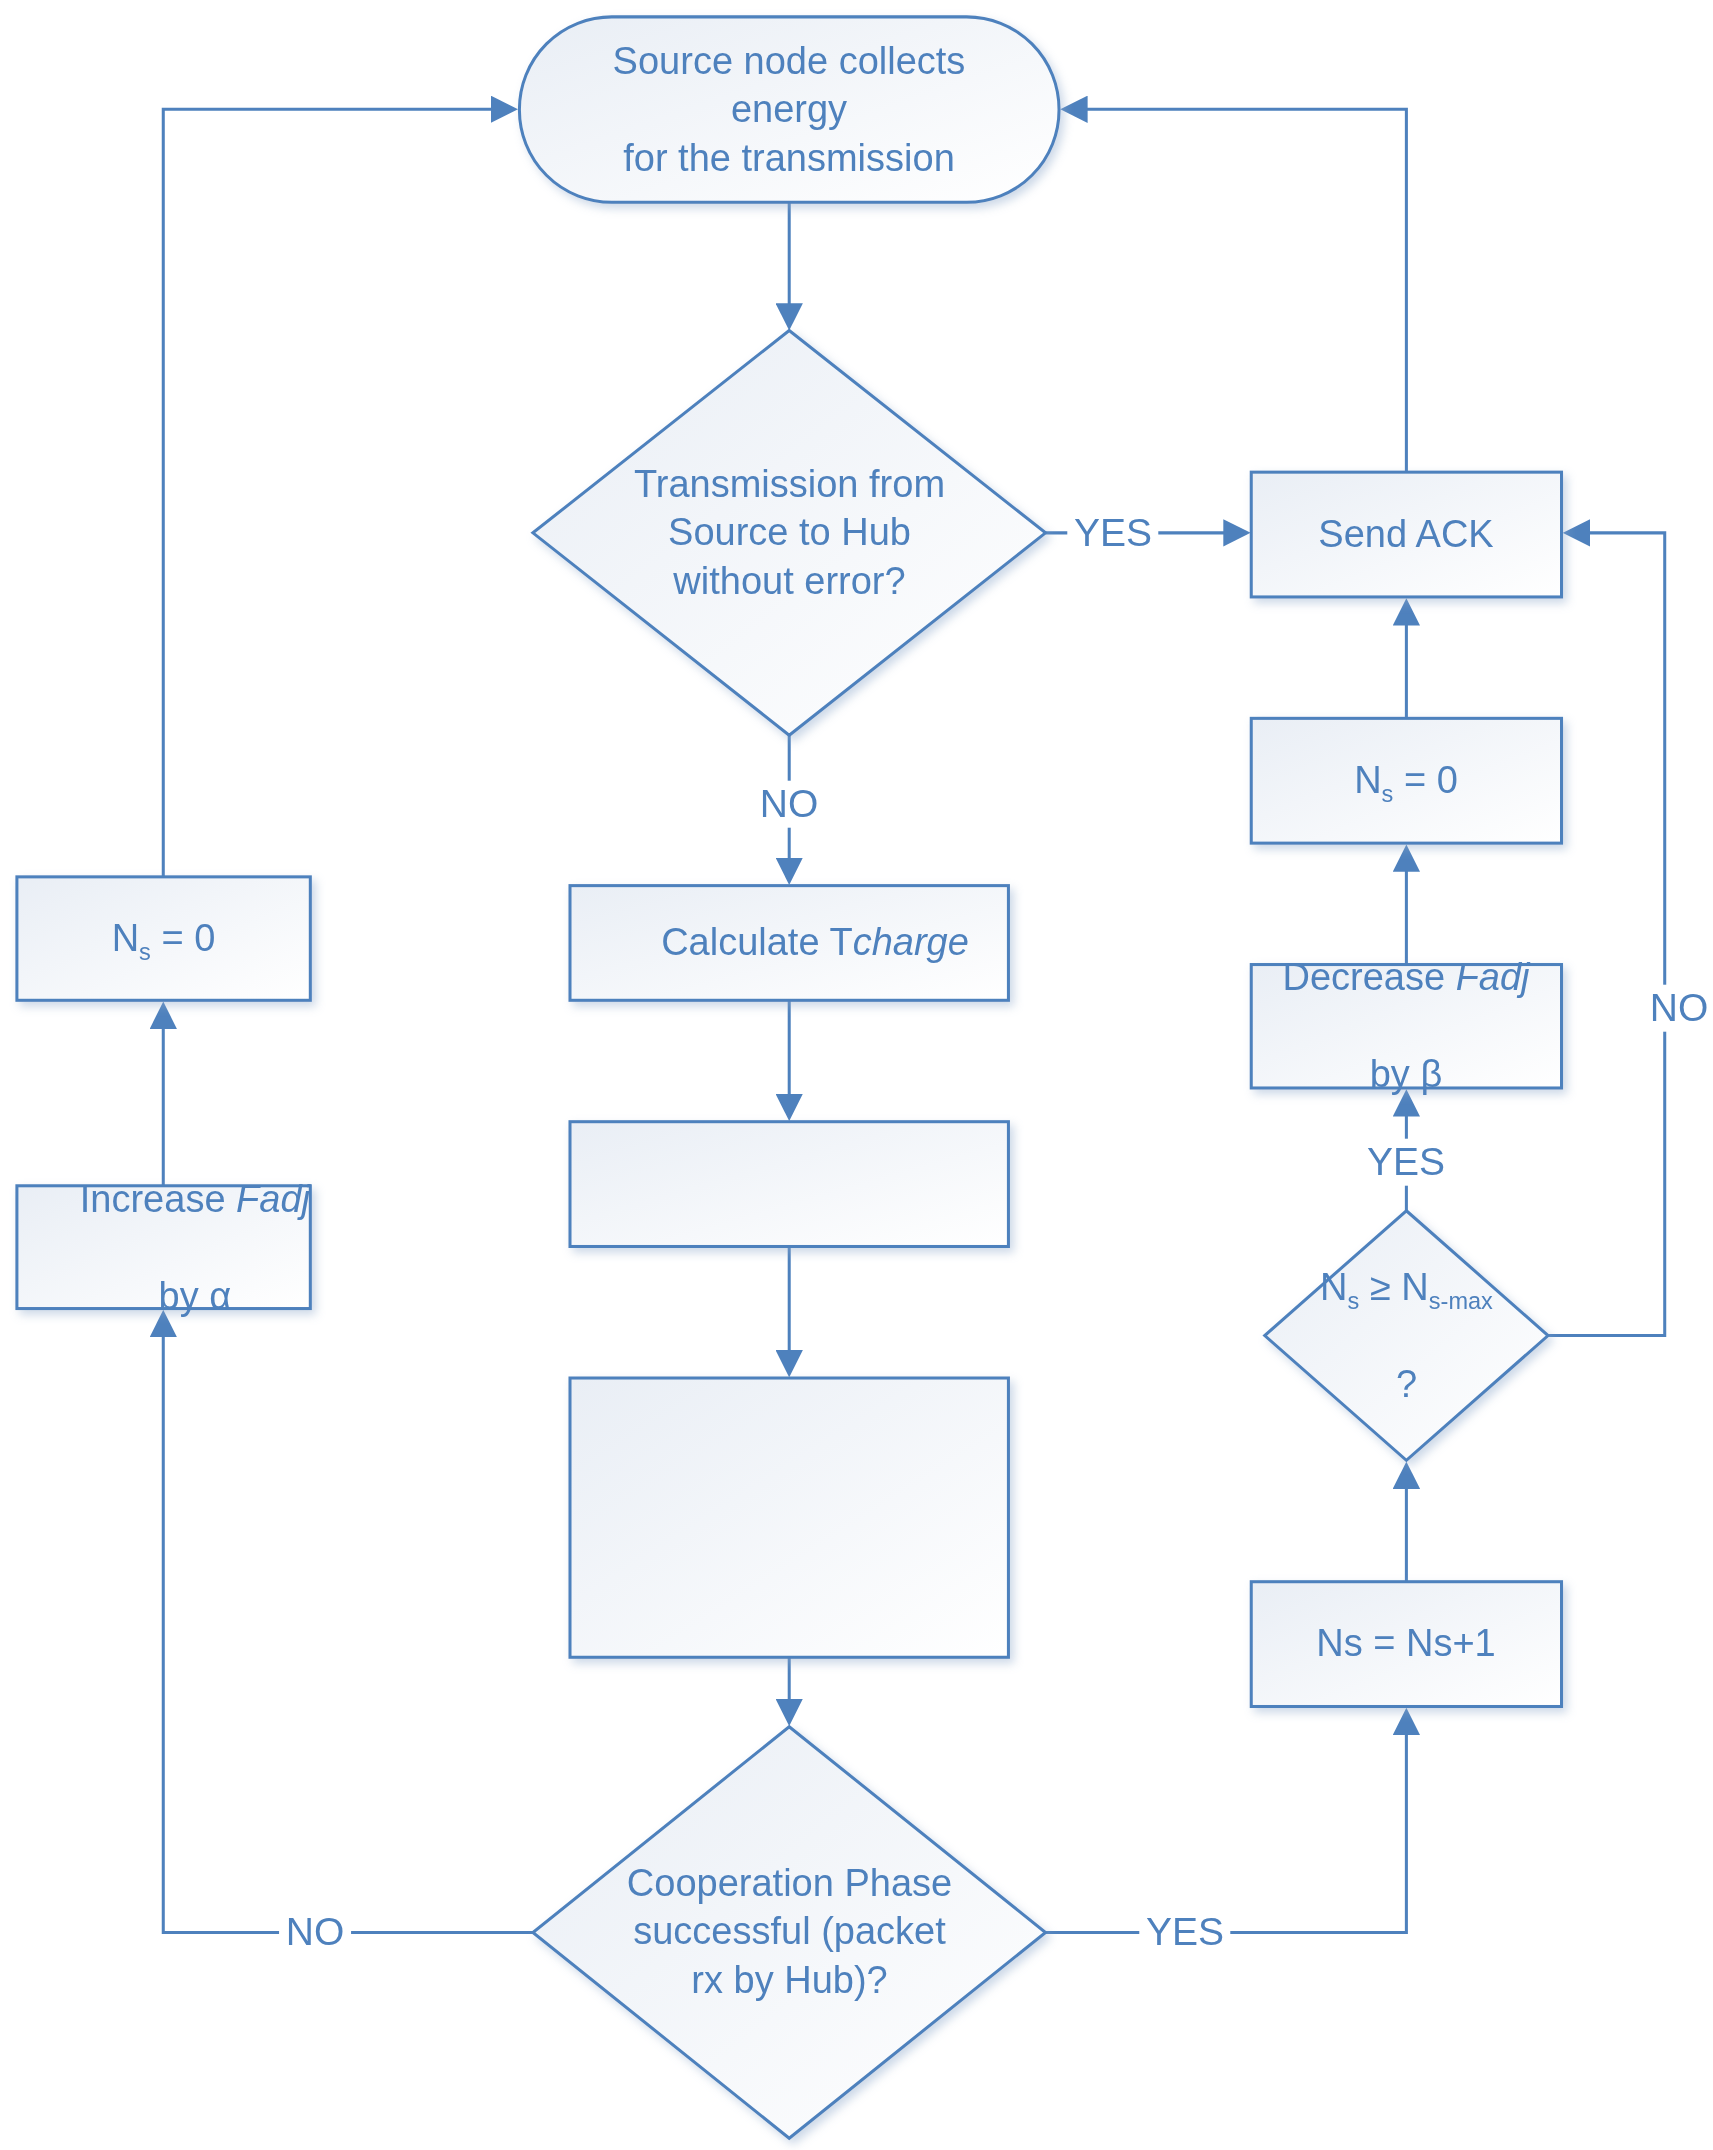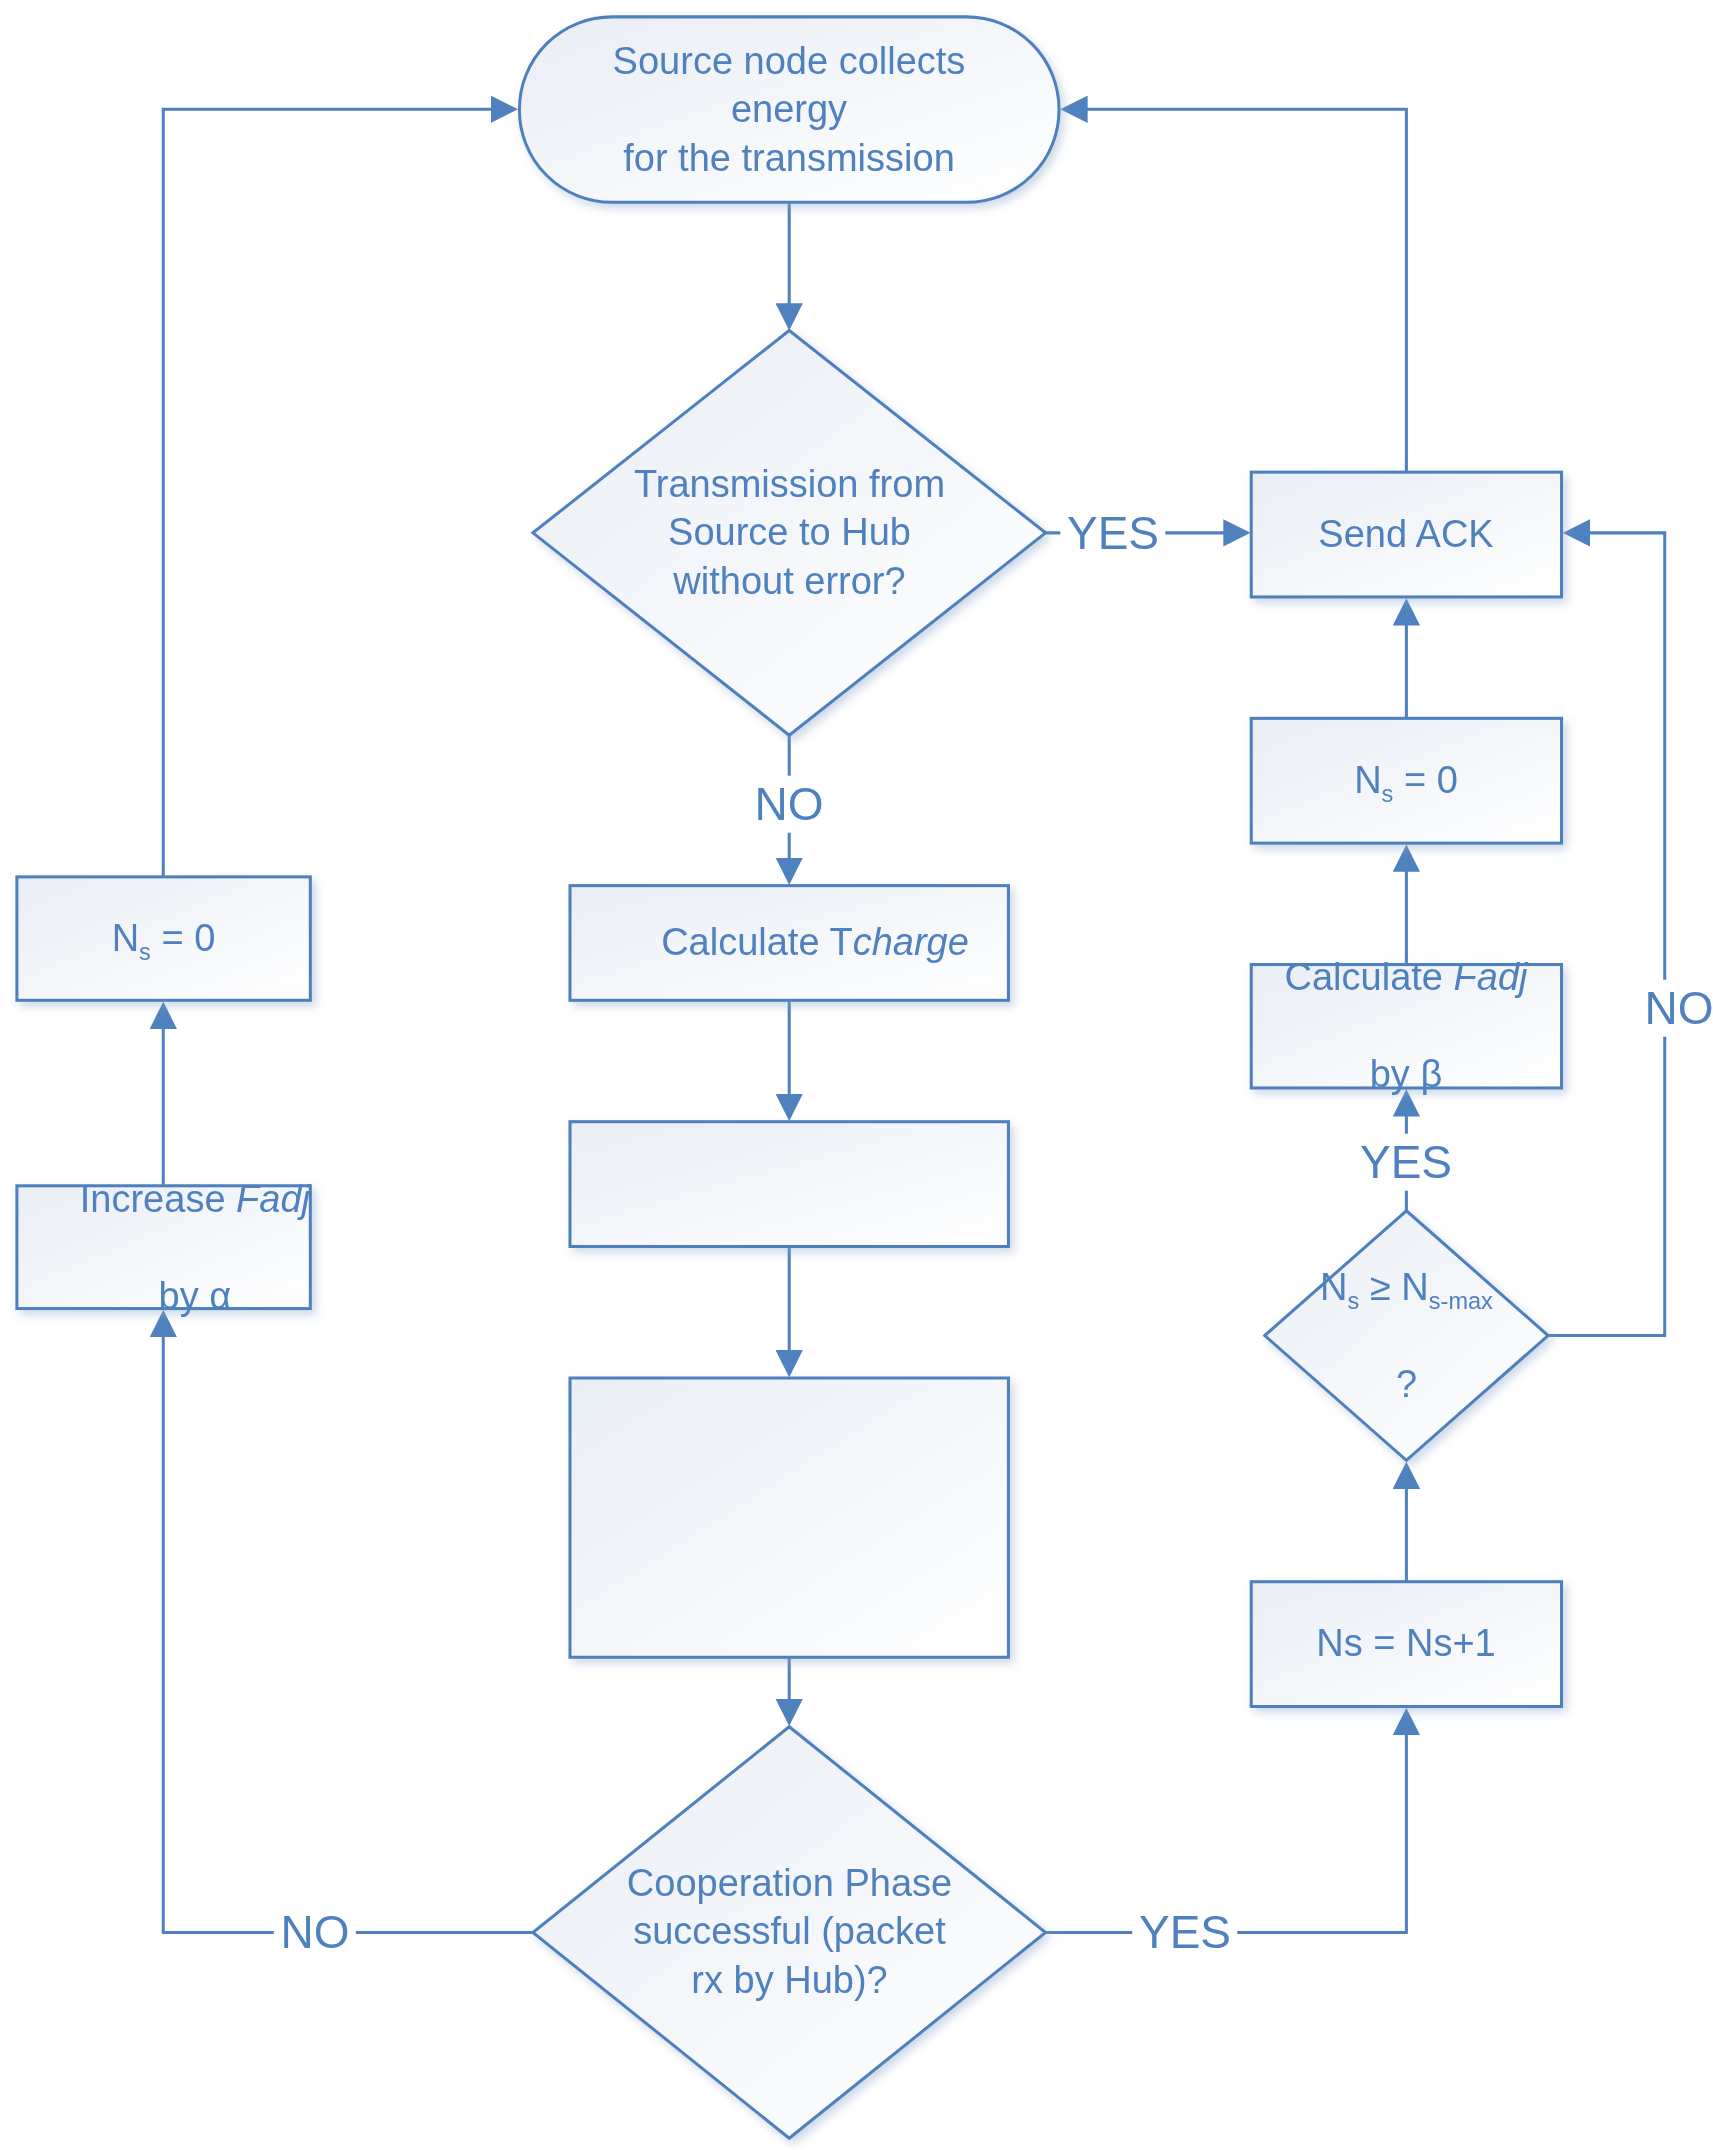--- a/index.html
+++ b/index.html
@@ -35,21 +35,21 @@
     pointer-events:none;
   }
   .node-label .stack{display:block;}
   .node-label .line{display:block;}
   .node-label i{font-style:italic;}
   .node-label sub{font-size:0.62em;line-height:0;}
   .edge-label{
     position:absolute;
     transform:translate(-50%,-50%);
     color:#4e81bd;
-    font-size:46px;
+    font-size:39px;
     background:#ffffff;
     padding:1.3px 6.7px;
     white-space:nowrap;
     pointer-events:none;
   }
 </style>
 </head>
 <body>
 
 <div id="stage">
@@ -134,21 +134,21 @@
       <span class="line">by α</span>
     </span>
   </div>
 
   <div class="node-label" style="left:1251px;top:718px;width:310px;height:125px;">
     <span><span>N</span><sub>s</sub><span> = 0</span></span>
   </div>
 
   <div class="node-label" style="left:1251px;top:964px;width:310px;height:123px;">
     <span class="stack">
-      <span class="line"><span>Calculate </span><i>Fadj</i></span>
+      <span class="line"><span>Decrease </span><i>Fadj</i></span>
       <span class="line">by β</span>
     </span>
   </div>
 
   <div class="node-label" style="left:1265px;top:1211px;width:283px;height:250px;">
     <span class="stack">
       <span class="line"><span>N</span><sub>s</sub><span> ≥ N</span><sub>s-max</sub></span>
       <span class="line">?</span>
     </span>
   </div>

